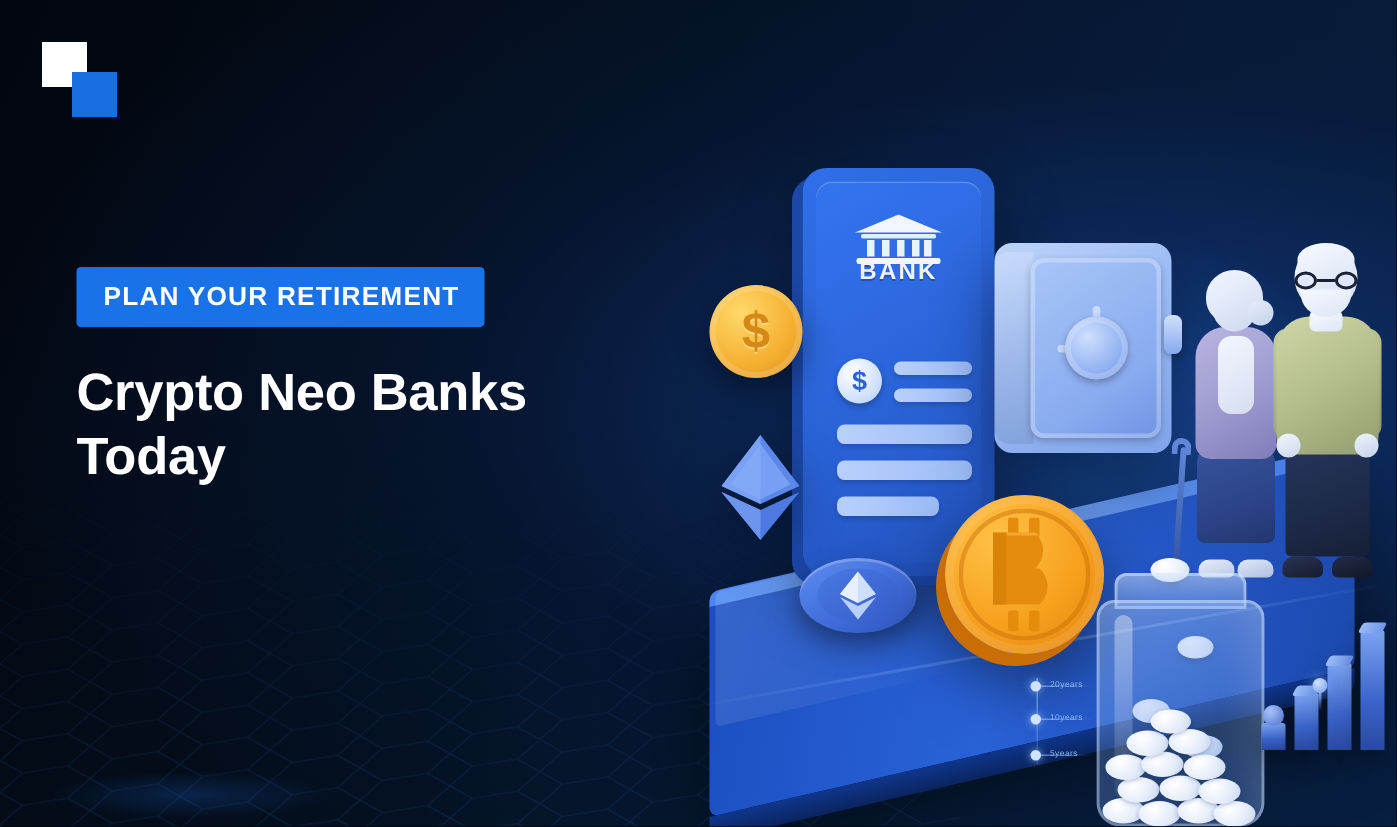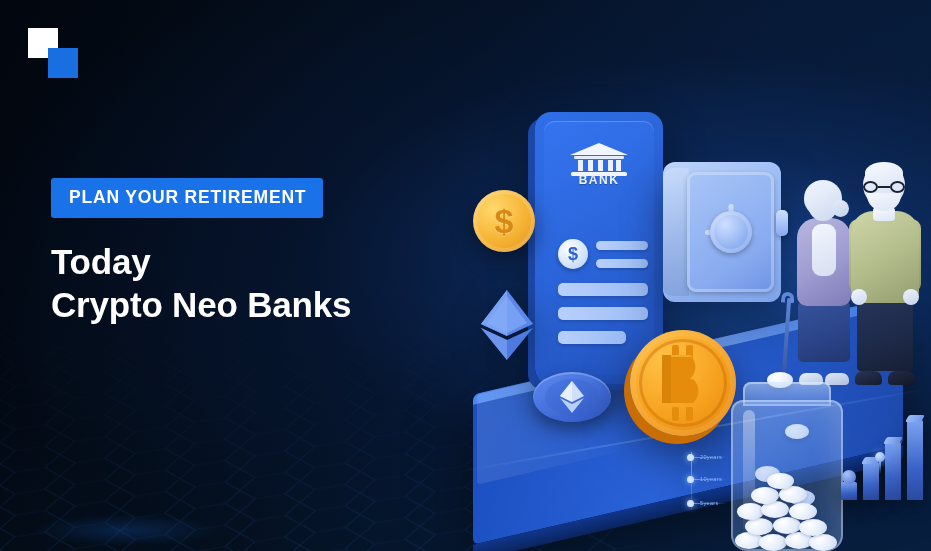--- a/index.html
+++ b/index.html
@@ -94,21 +94,21 @@
   .bankcard .screen{
     position:absolute; left:9px; top:9px; right:9px; bottom:9px;
     border-radius:11px;
     background:linear-gradient(150deg,#3474ef 0%,#2a63d8 55%,#2353bd 100%);
     box-shadow:inset 0 1px 0 rgba(255,255,255,.22);
     overflow:hidden;
   }
   .bank-ico{ position:absolute; left:50%; top:22px; transform:translateX(-50%); }
   .bank-word{
     position:absolute; left:50%; top:52px; transform:translateX(-50%);
-    color:#eef4ff; font-size:12px; font-weight:700; letter-spacing:1.5px;
+    color:#eef4ff; font-size:16px; font-weight:700; letter-spacing:1.5px;
     text-shadow:0 1px 0 rgba(0,0,0,.25);
   }
   .coin-s{
     position:absolute; left:14px; top:118px; width:30px; height:30px; border-radius:50%;
     background:radial-gradient(circle at 35% 32%, #ffffff, #cfe0fb 65%, #a9c4f2);
     box-shadow:0 2px 4px rgba(0,0,0,.28);
     color:#2a62d8; font-size:18px; font-weight:700; line-height:30px; text-align:center;
   }
   .bar{
     position:absolute; border-radius:5px;
@@ -326,22 +326,22 @@
   </svg>
 
   <div class="logo">
     <span class="sq-w"></span>
     <span class="sq-b"></span>
   </div>
 
   <div class="copy">
     <div class="badge">PLAN YOUR RETIREMENT</div>
     <div class="headline">
+      <span class="ln white">Crypto Neo Banks</span>
       <span class="ln white">Today</span>
-      <span class="ln white">Crypto Neo Banks</span>
     </div>
   </div>
 
   <div class="art">
 
     <div class="plate"></div>
     <div class="plate-edge"></div>
     <div class="plate-hi"></div>
     <div class="streak"></div>
 

